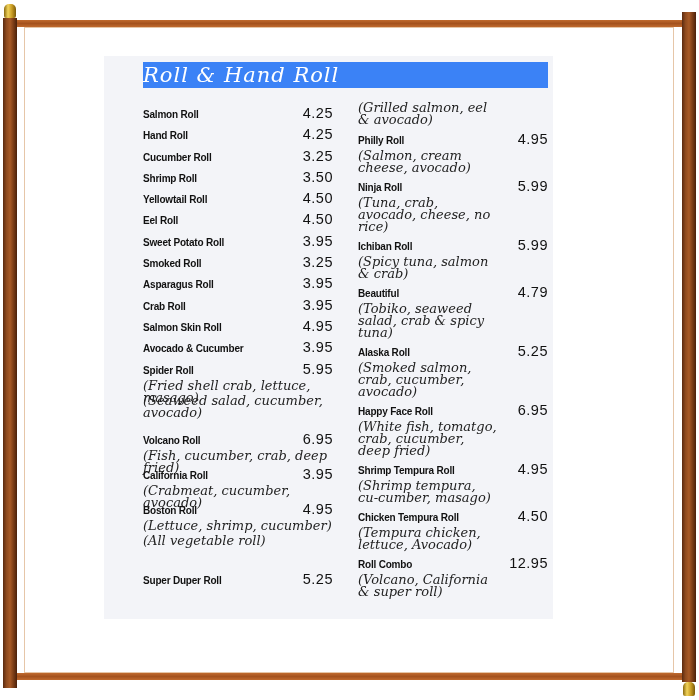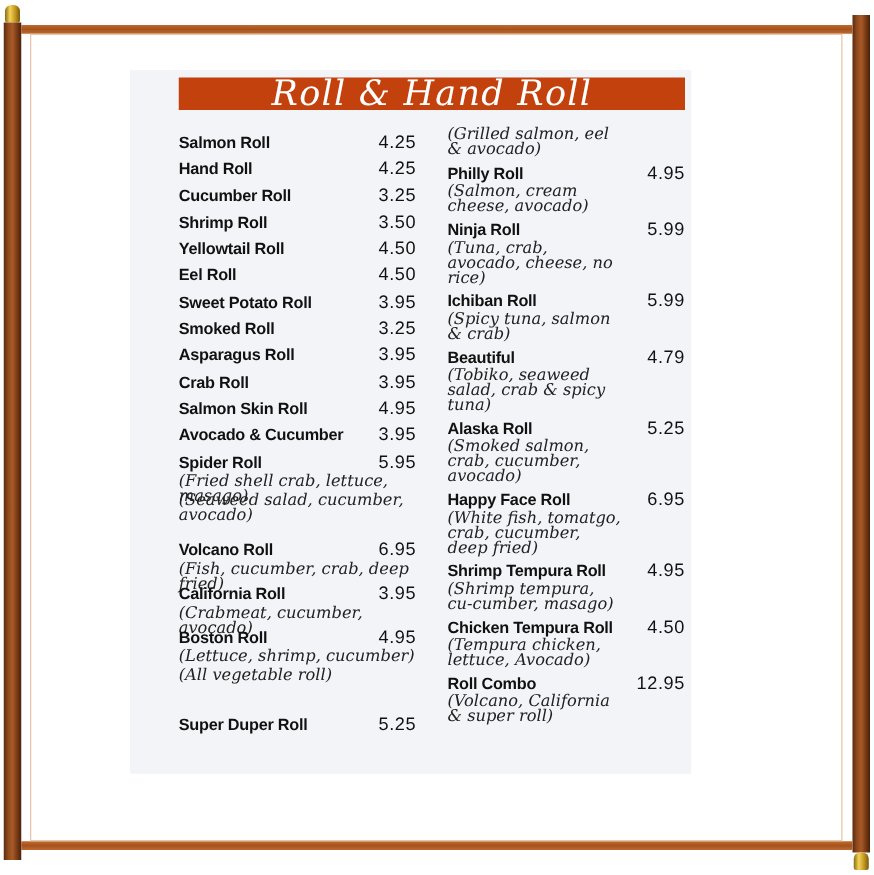--- a/index.html
+++ b/index.html
@@ -10,29 +10,29 @@
   .pole.right { left:682px; top:12px; height:670px; }
   .knob { position:absolute; width:12px; height:14px; border-radius:5px 5px 2px 2px;
           background:linear-gradient(90deg,#8a6a10,#f1d35a,#c79a22,#7a5a0a); }
   .knob.tl { left:4px; top:4px; }
   .knob.br { left:683px; top:682px; }
   .bar { position:absolute; height:7px; background:linear-gradient(180deg,#c06a2e,#a4521e,#c06a2e); }
   .bar.top { left:17px; top:20px; width:665px; }
   .bar.bottom { left:17px; top:673px; width:665px; }
   .inner-edge { position:absolute; left:24px; top:27px; width:650px; height:646px; border:1px solid #e6c6a8; box-sizing:border-box; }
   .panel { position:absolute; left:104px; top:56px; width:449px; height:563px; background:#f3f4f8; }
-  .banner { position:absolute; left:143px; top:62px; width:405px; height:26px; background:#c2410c;
-            color:#ffffff; text-align:center; font-family:"DejaVu Serif", serif; font-style:italic;
-            font-size:28px; line-height:26px; letter-spacing:1px; }
+  .banner { position:absolute; left:143px; top:62px; width:405px; height:26px; background:#3b82f6;
+            color:#ffffff; font-family:"DejaVu Serif", serif; font-style:italic;
+            font-size:21px; line-height:26px; letter-spacing:1px; }
   .col { position:absolute; }
   .col.left { left:143px; top:104px; width:190px; }
   .col.right { left:358px; top:102px; width:190px; }
   .item { position:relative; }
   .row { display:flex; justify-content:space-between; align-items:baseline; }
-  .name { font-weight:bold; font-size:13px; color:#111; letter-spacing:-0.2px; }
+  .name { font-weight:bold; font-size:10px; color:#111; letter-spacing:-0.2px; }
   .price { font-weight:normal; font-size:14.5px; color:#111; letter-spacing:0.5px; }
   .desc { font-family:"DejaVu Serif", serif; font-size:13px; color:#222; line-height:12px; font-style:italic; }
   .col.left .item { height:21.3px; }
   .col.left .item.has-desc { height:35px; }
   .col.left .name, .col.left .price { line-height:19px; }
   .col.right .name, .col.right .price { line-height:18px; }
   .col.right .item { margin-bottom:3px; }
   .col.right .desc { width:140px; }
 </style>
 </head>

